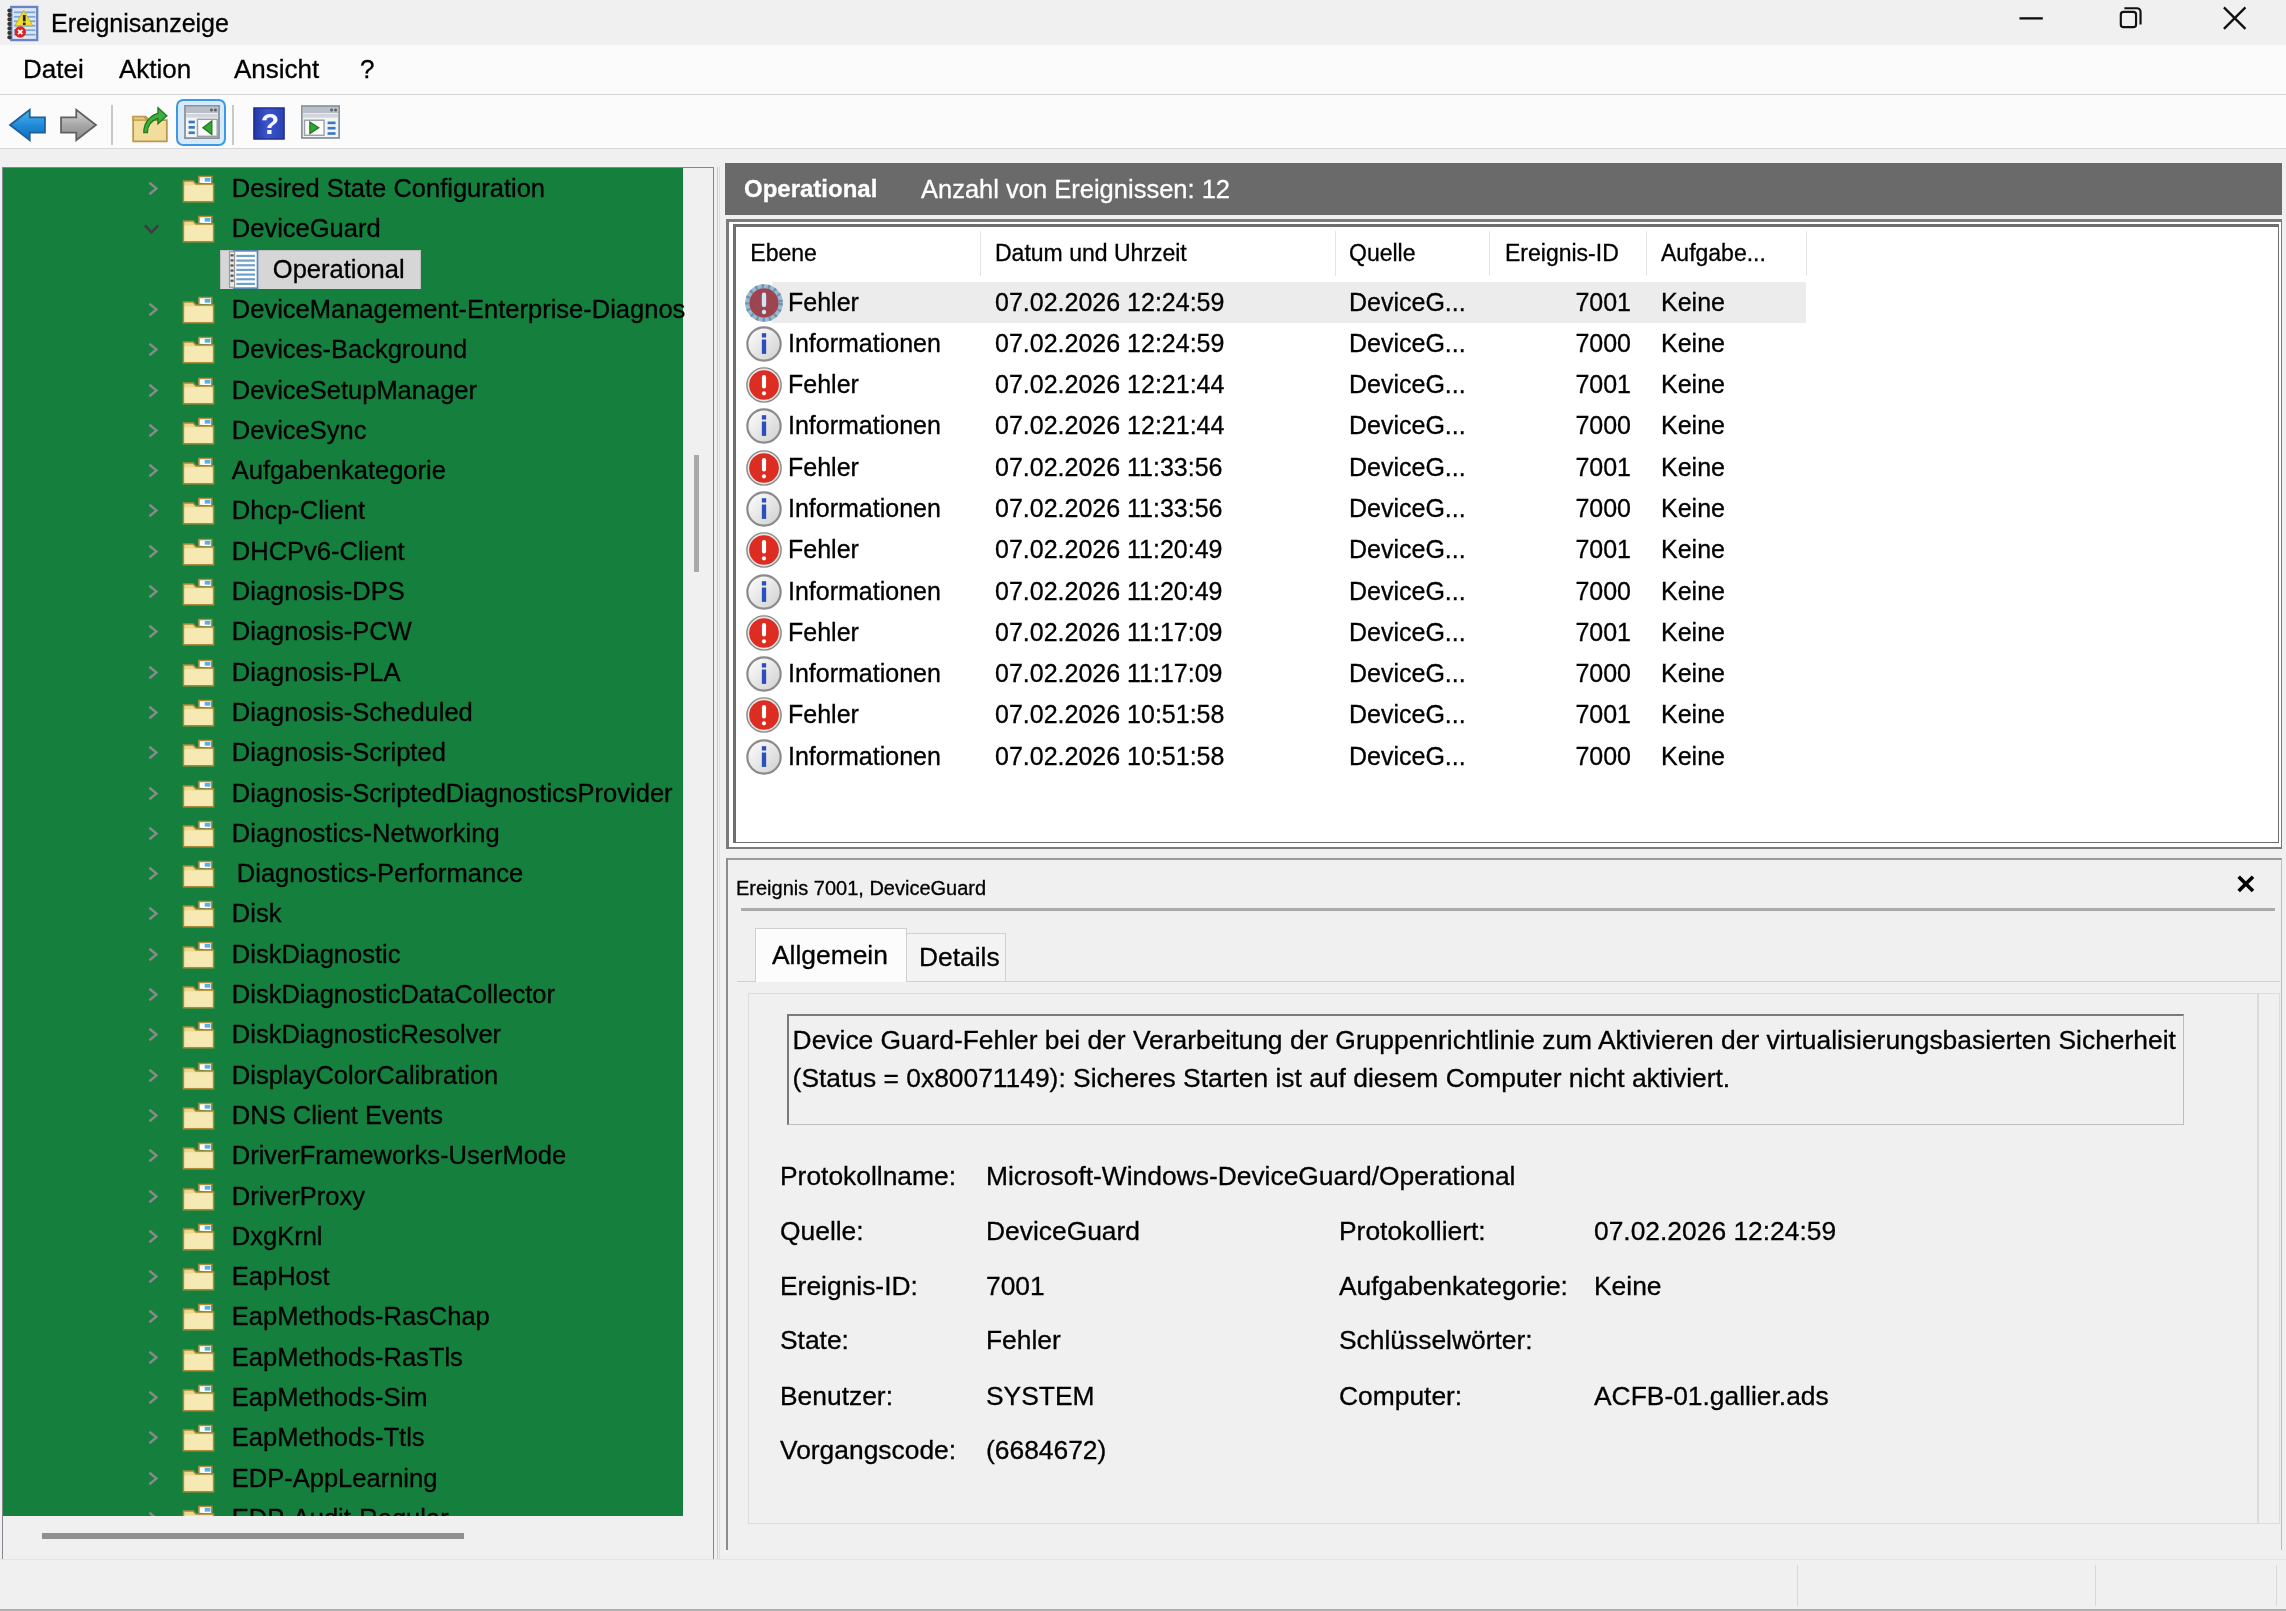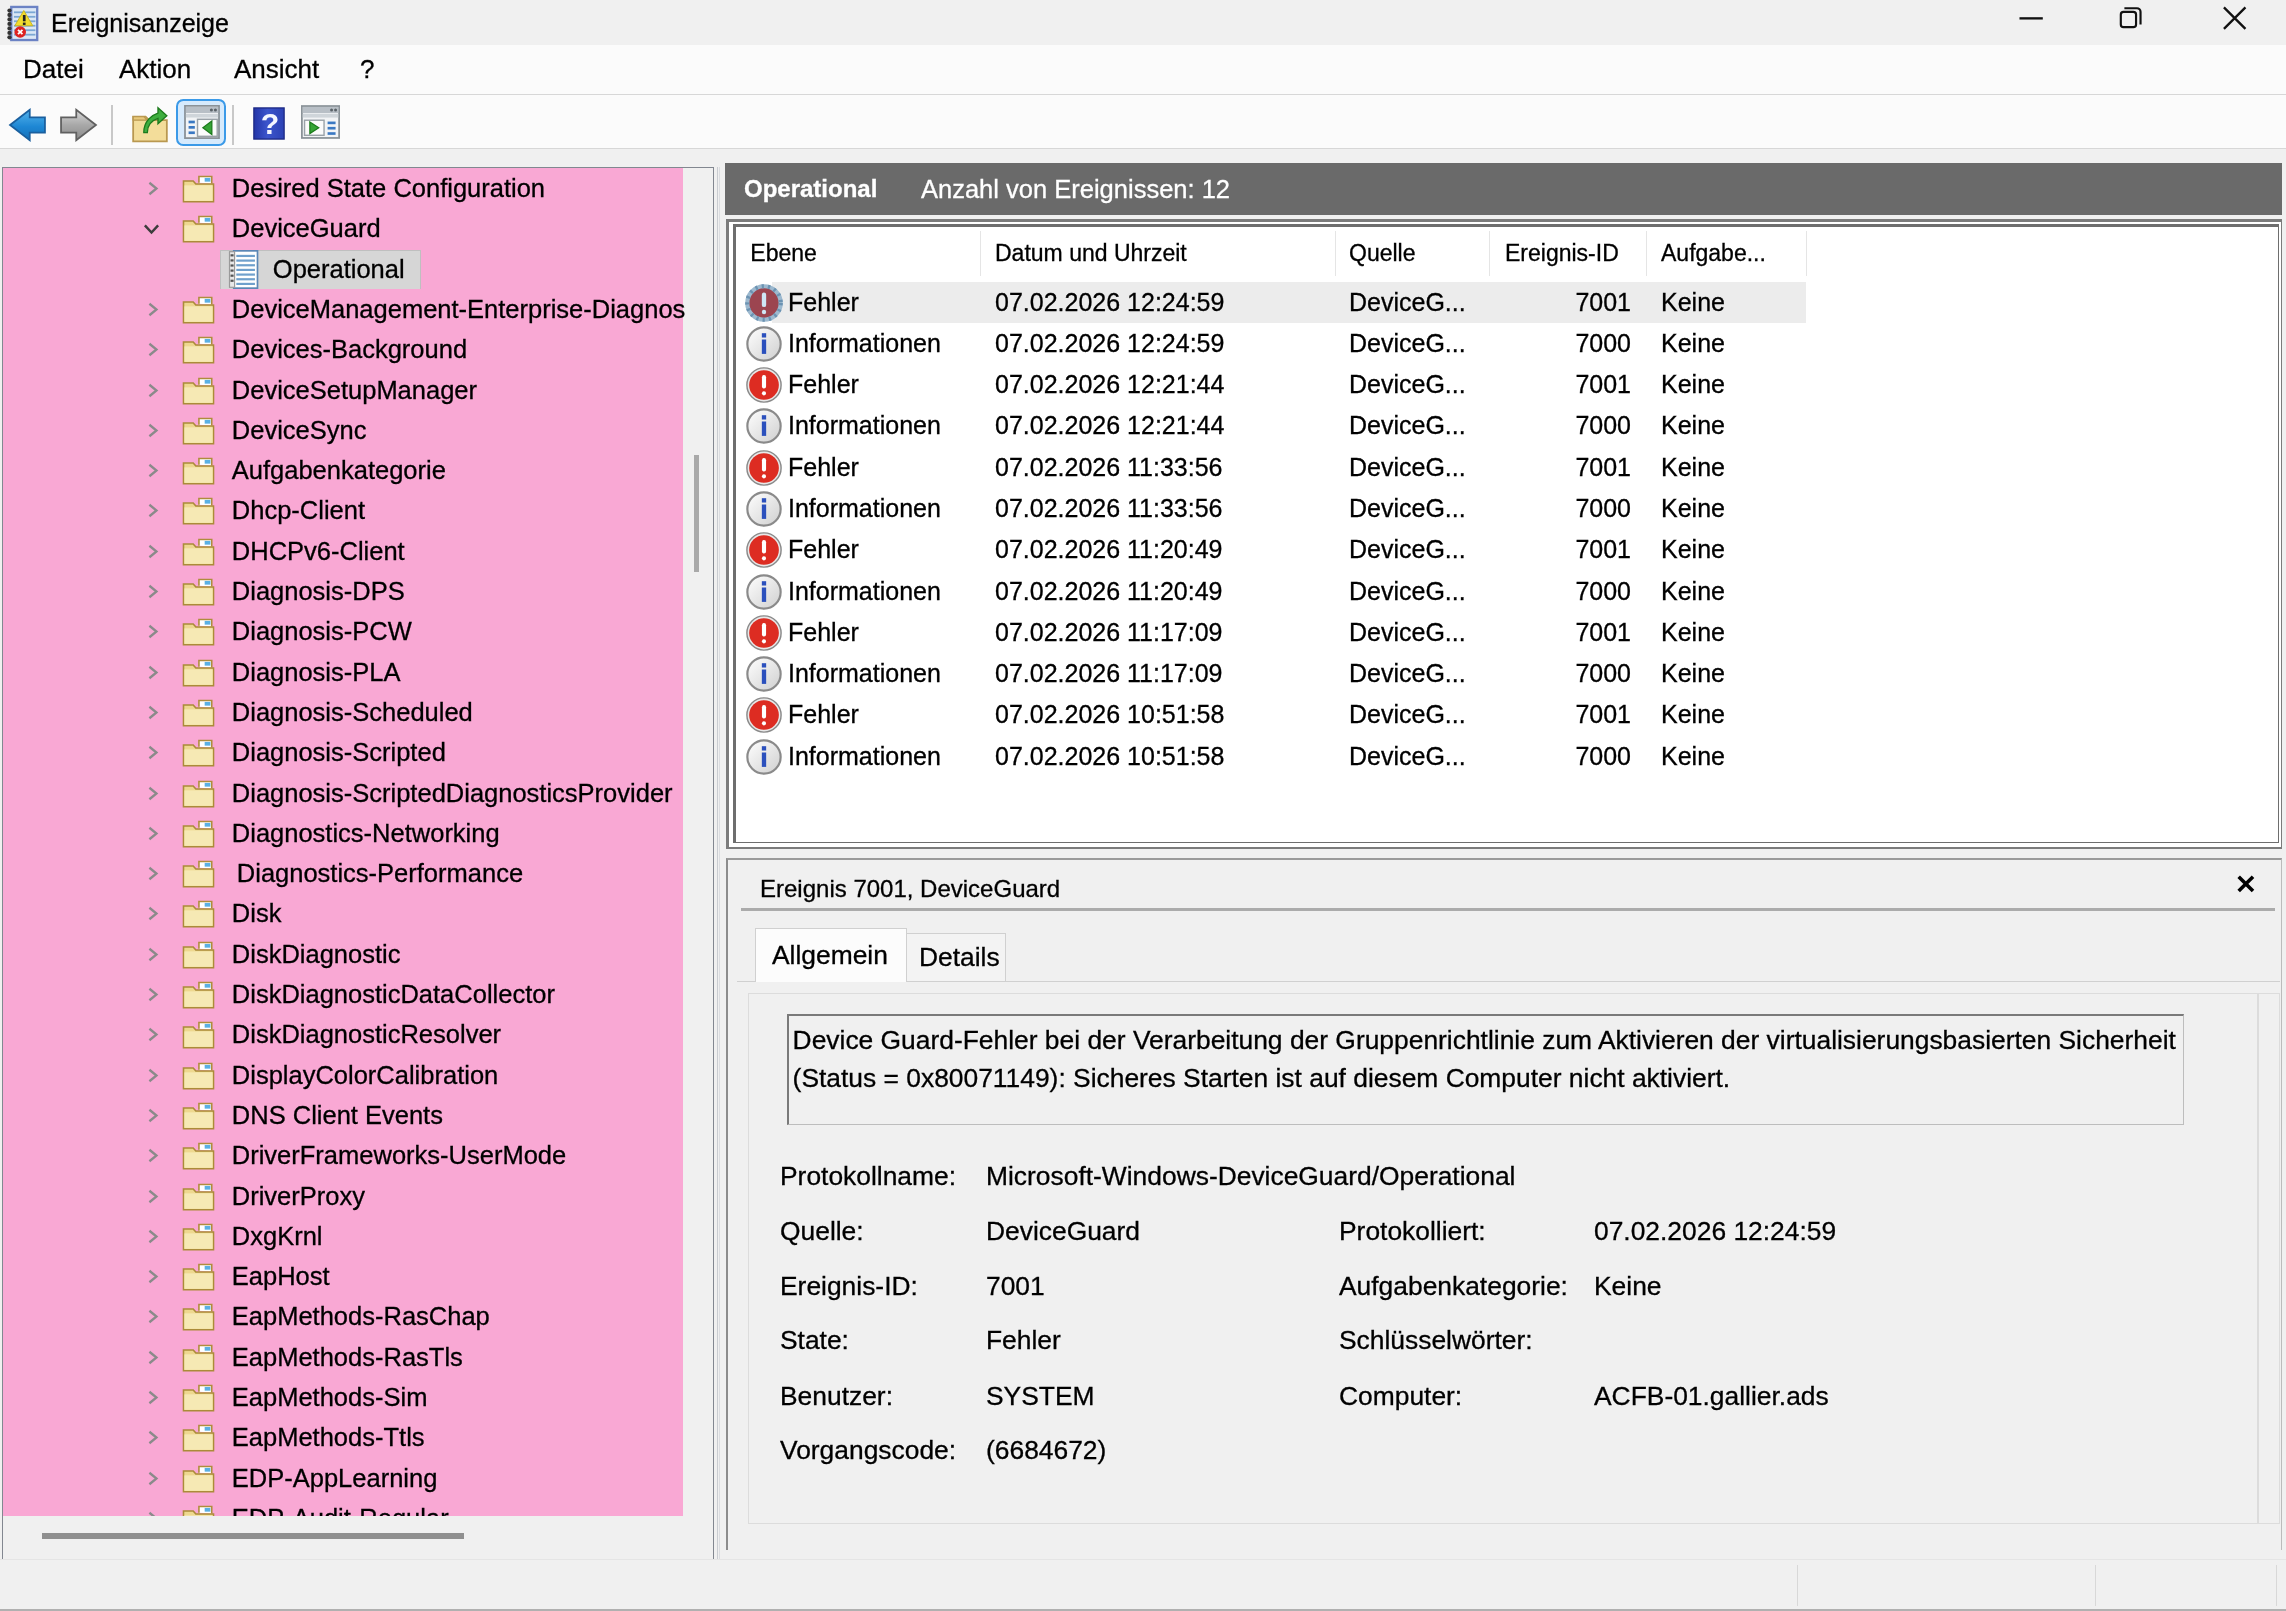--- a/index.html
+++ b/index.html
@@ -119,21 +119,21 @@
     <circle cx="39" cy="5.5" r="1.7" fill="#5a6268"></circle>
   <rect x="4" y="17" width="22" height="17" fill="#fbfbfb" stroke="#9aa2a8" stroke-width="1.6"></rect>
   <polygon points="10,19 20,25.5 10,32" fill="#35a435" stroke="#1b7a1b" stroke-width="1.4"></polygon>
   <g stroke="#3a78c2" stroke-width="3">
       <line x1="30" y1="20" x2="39" y2="20"></line>
       <line x1="30" y1="26" x2="39" y2="26"></line>
       <line x1="30" y1="32" x2="39" y2="32"></line>
     </g>
 </svg>
 
-<div class="abs" id="tree" style="left:1.8px;top:167px;width:712px;height:1393px;background:#f9a8d4;border:0.9px solid #828790;overflow:hidden;">
+<div class="abs" id="tree" style="left:1.8px;top:167px;width:712px;height:1393px;background:#15803d;border:0.9px solid #828790;overflow:hidden;">
 
   <div class="abs" style="right:0;top:0;width:29.6px;height:1348px;background:#f0f0f0;"></div>
   <div class="abs" style="left:691px;top:287px;width:5.4px;height:117px;background:#a9a9a9;"></div>
   <div class="abs" style="left:0;top:1348px;width:711px;height:45px;background:#f0f0f0;"></div>
   <div class="abs" style="left:39px;top:1365px;width:422px;height:6.3px;background:#8f8f8f;"></div>
   <div class="abs" style="left:0;top:0;width:682px;height:1348px;overflow:hidden;font-size:25.5px;">
       <div id="rows">
         <div style="position:absolute;left:0;top:0px;width:682px;height:40px;overflow:hidden;">
           <svg width="15" height="15" viewBox="0 0 17 17" style="position:absolute;left:142px;top:12.5px;">
             <path d="M5 2 L13 8.5 L5 15" fill="none" stroke="#8a8a8a" stroke-width="2.6"></path>
@@ -766,21 +766,21 @@
         <span style="position:absolute;left:259px;line-height:41px;">07.02.2026 10:51:58</span>
         <span style="position:absolute;left:613px;line-height:41px;">DeviceG...</span>
         <span style="position:absolute;left:832px;width:63px;text-align:right;line-height:41px;">7000</span>
         <span style="position:absolute;left:925px;line-height:41px;">Keine</span>
       </div>
     </div>
 </div>
 
 <div class="abs" id="detail" style="left:726px;top:858px;width:1556px;height:692px;background:#f0f0f0;border-top:2.7px solid #9a9a9a;border-left:2.7px solid #8c8c8c;border-right:0.9px solid #bbb;font-size:26.4px;">
 
-  <div class="abs" style="left:32px;top:4.5px;height:47px;line-height:47px;font-size:24px;">Ereignis 7001, DeviceGuard</div>
+  <div class="abs" style="left:8px;top:4.5px;height:47px;line-height:47px;font-size:20px;">Ereignis 7001, DeviceGuard</div>
   <svg class="abs" style="left:1508px;top:14.3px;" width="19.7" height="19.7" viewBox="0 0 22 22">
     <path d="M3 3 L19 19 M19 3 L3 19" stroke="#000" stroke-width="4"></path>
   </svg>
   <div class="abs" style="left:12.5px;top:48px;width:1534px;height:2.7px;background:#ababab;"></div>
 
   <div class="abs" style="left:9px;top:121px;width:1543px;height:0.9px;background:#d0d0d0;"></div>
   <div class="abs" style="left:178px;top:73px;width:100px;height:49px;background:#f3f3f3;border:0.9px solid #d0d0d0;"></div>
   <div class="abs" style="left:191px;top:73px;height:48px;line-height:48px;">Details</div>
   <div class="abs" style="left:27px;top:68px;width:152px;height:54px;background:#fcfcfc;border:0.9px solid #d0d0d0;border-bottom:none;"></div>
   <div class="abs" style="left:44px;top:70px;height:50px;line-height:50px;">Allgemein</div>

